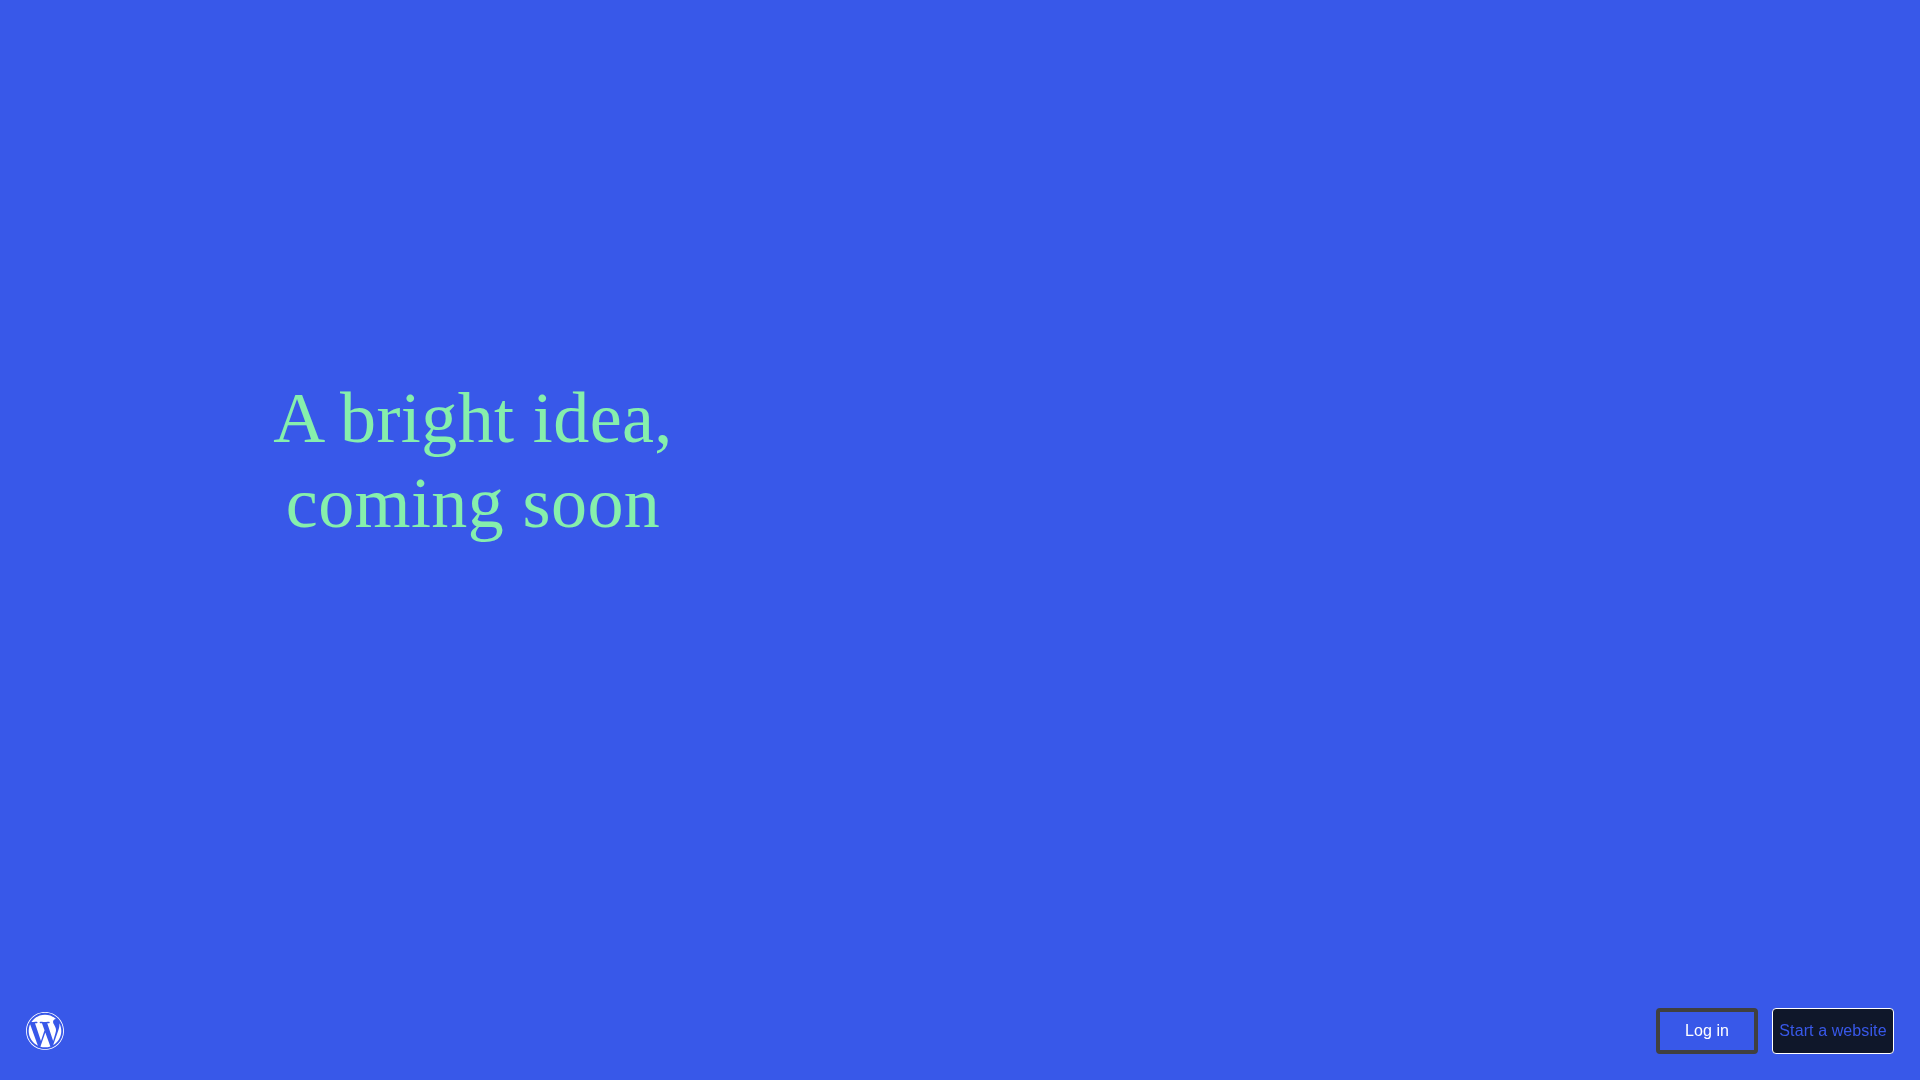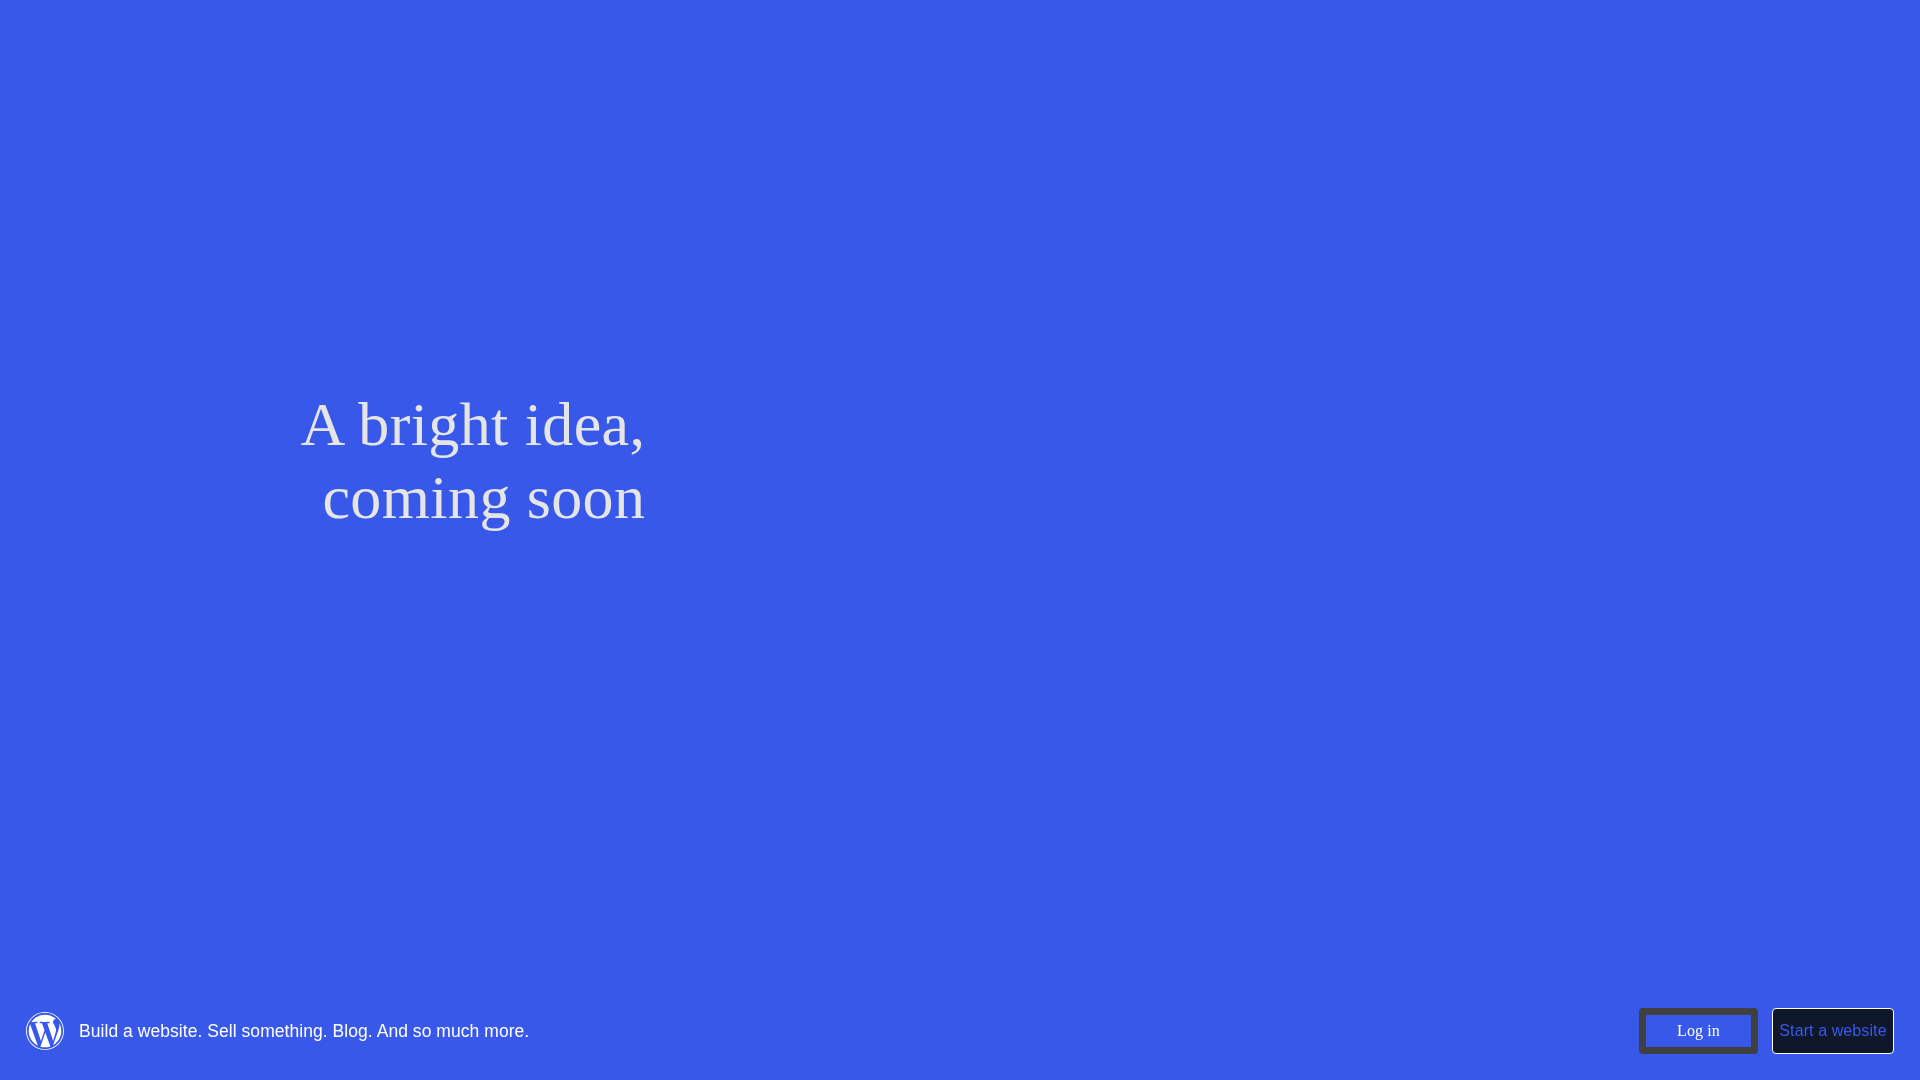--- a/index.html
+++ b/index.html
@@ -37,24 +37,24 @@
     height: 100%;
     display: flex;
     align-items: center;
     justify-content: center;
     padding-bottom: 60px;
   }
 
   .site-title {
     font-family: "Liberation Serif", "DejaVu Serif", serif;
     font-weight: 400;
-    font-size: 62px;
+    font-size: 72px;
     line-height: 1.18;
-    color: #e5e5e5;
-    text-align: right;
+    color: #86efac;
+    text-align: center;
     letter-spacing: 0.4px;
     white-space: pre-line;
     margin-left: 6px;
   }
 
   
   .footer {
     flex: 0 0 auto;
     height: 98px;
     display: flex;
@@ -101,25 +101,24 @@
     font-size: 16px;
     line-height: 1;
     letter-spacing: 0.1px;
     cursor: pointer;
     text-decoration: none;
     font-family: "Liberation Sans", sans-serif;
     white-space: nowrap;
   }
 
   .btn-login {
-    width: 119px;
+    width: 102px;
     background: transparent;
-    border: 7px solid #404040;
+    border: 4px solid #404040;
     color: #ffffff;
-    font-family: Liberation Serif, serif;
   }
 
   .btn-start {
     width: 122px;
     background: #0f172a;
     border: 1px solid #ffffff;
     color: #3858e9;
   }
 </style>
 </head>
@@ -141,21 +140,20 @@
         <svg class="wp-logo" viewBox="0 0 122.52 122.523" aria-hidden="true">
           <g fill="#ffffff">
             <path d="M8.708,61.26c0,20.802,12.089,38.779,29.619,47.298L13.258,39.872C10.342,46.415,8.708,53.648,8.708,61.26z"></path>
             <path d="M96.74,58.608c0-6.495-2.333-10.993-4.334-14.494c-2.664-4.329-5.161-7.995-5.161-12.324c0-4.831,3.664-9.328,8.825-9.328 c0.233,0,0.454,0.029,0.681,0.042c-9.35-8.566-21.807-13.796-35.489-13.796c-18.36,0-34.513,9.42-43.91,23.688 c1.233,0.037,2.395,0.063,3.382,0.063c5.497,0,14.006-0.667,14.006-0.667c2.833-0.167,3.167,3.994,0.337,4.329 c0,0-2.847,0.335-6.015,0.501l19.138,56.925l11.501-34.493l-8.188-22.434c-2.83-0.166-5.511-0.501-5.511-0.501 c-2.832-0.166-2.5-4.496,0.332-4.329c0,0,8.679,0.667,13.843,0.667c5.496,0,14.006-0.667,14.006-0.667 c2.835-0.167,3.168,3.994,0.337,4.329c0,0-2.853,0.335-6.015,0.501l18.992,56.494l5.242-17.517 C94.714,68.328,96.74,63.107,96.74,58.608z"></path>
             <path d="M62.184,65.857l-15.768,45.819c4.708,1.384,9.687,2.141,14.846,2.141c6.12,0,11.989-1.058,17.452-2.979 c-0.141-0.225-0.269-0.464-0.374-0.724L62.184,65.857z"></path>
             <path d="M107.376,36.046c0.226,1.674,0.354,3.471,0.354,5.404c0,5.333-0.996,11.328-3.996,18.824l-16.053,46.413 c15.624-9.111,26.133-26.038,26.133-45.426C113.815,52.124,111.481,43.532,107.376,36.046z"></path>
             <path d="M61.262,0C27.483,0,0,27.481,0,61.26c0,33.783,27.483,61.263,61.262,61.263c33.778,0,61.265-27.48,61.265-61.263 C122.526,27.481,95.04,0,61.262,0z M61.262,119.715c-32.23,0-58.453-26.223-58.453-58.455c0-32.229,26.222-58.451,58.453-58.451 c32.229,0,58.45,26.222,58.45,58.451C119.712,93.492,93.491,119.715,61.262,119.715z"></path>
           </g>
         </svg>
       </span>
-      <span class="tagline">Build a website. Sell something. Blog. And so much more.</span>
     </div>
 
     <div class="footer-spacer"></div>
 
     <div class="footer-actions">
       <a class="btn btn-login">Log in</a>
       <a class="btn btn-start">Start a website</a>
     </div>
 
   </footer>

